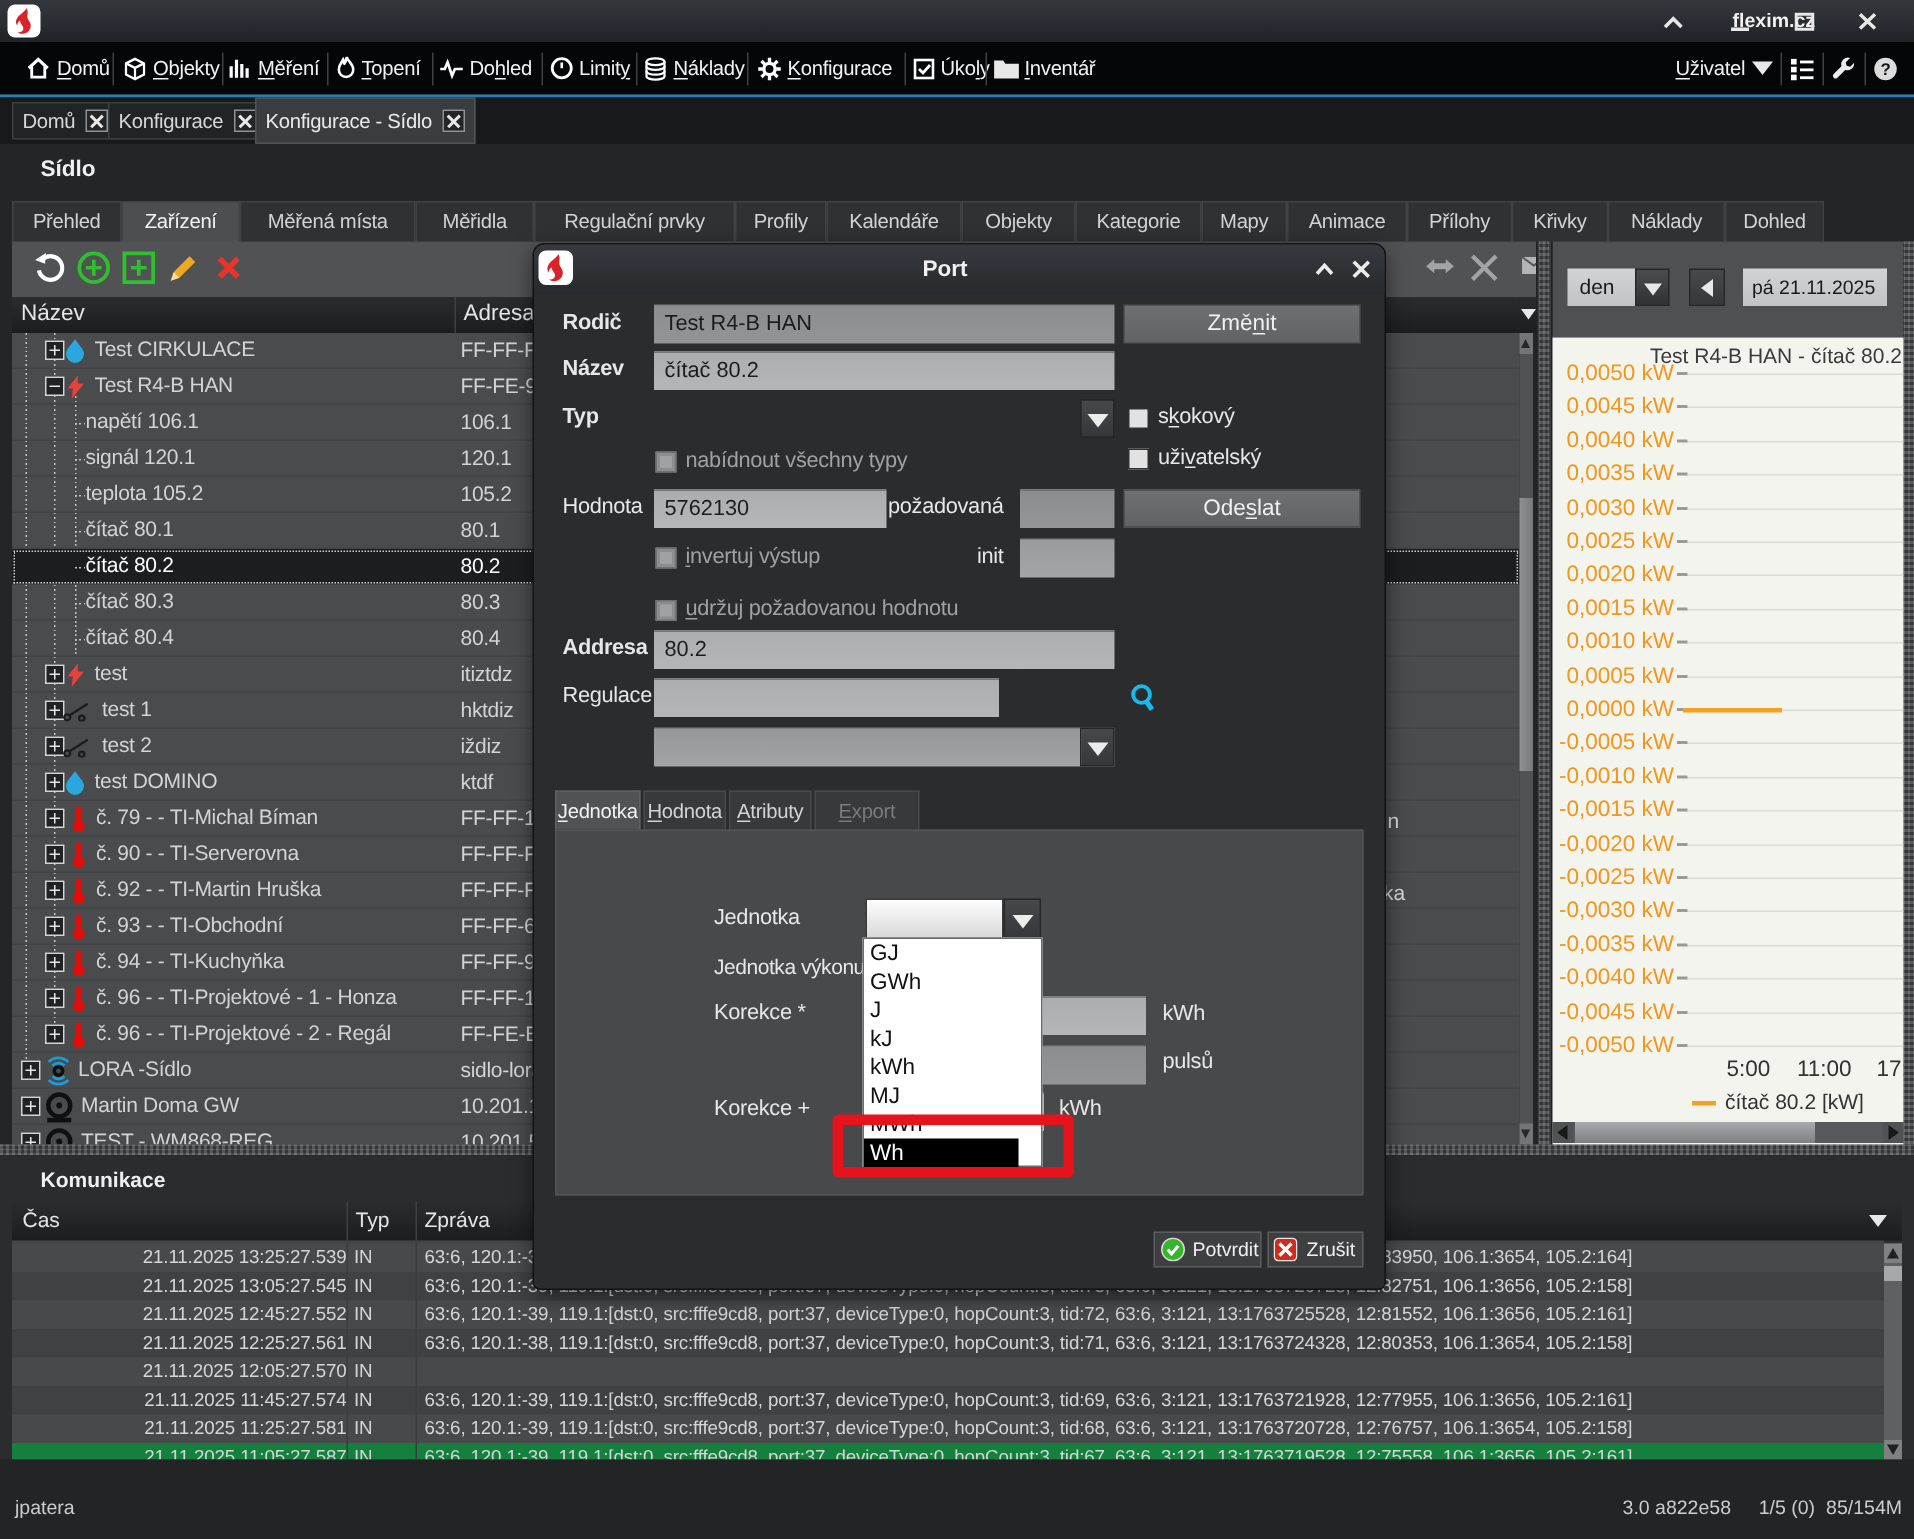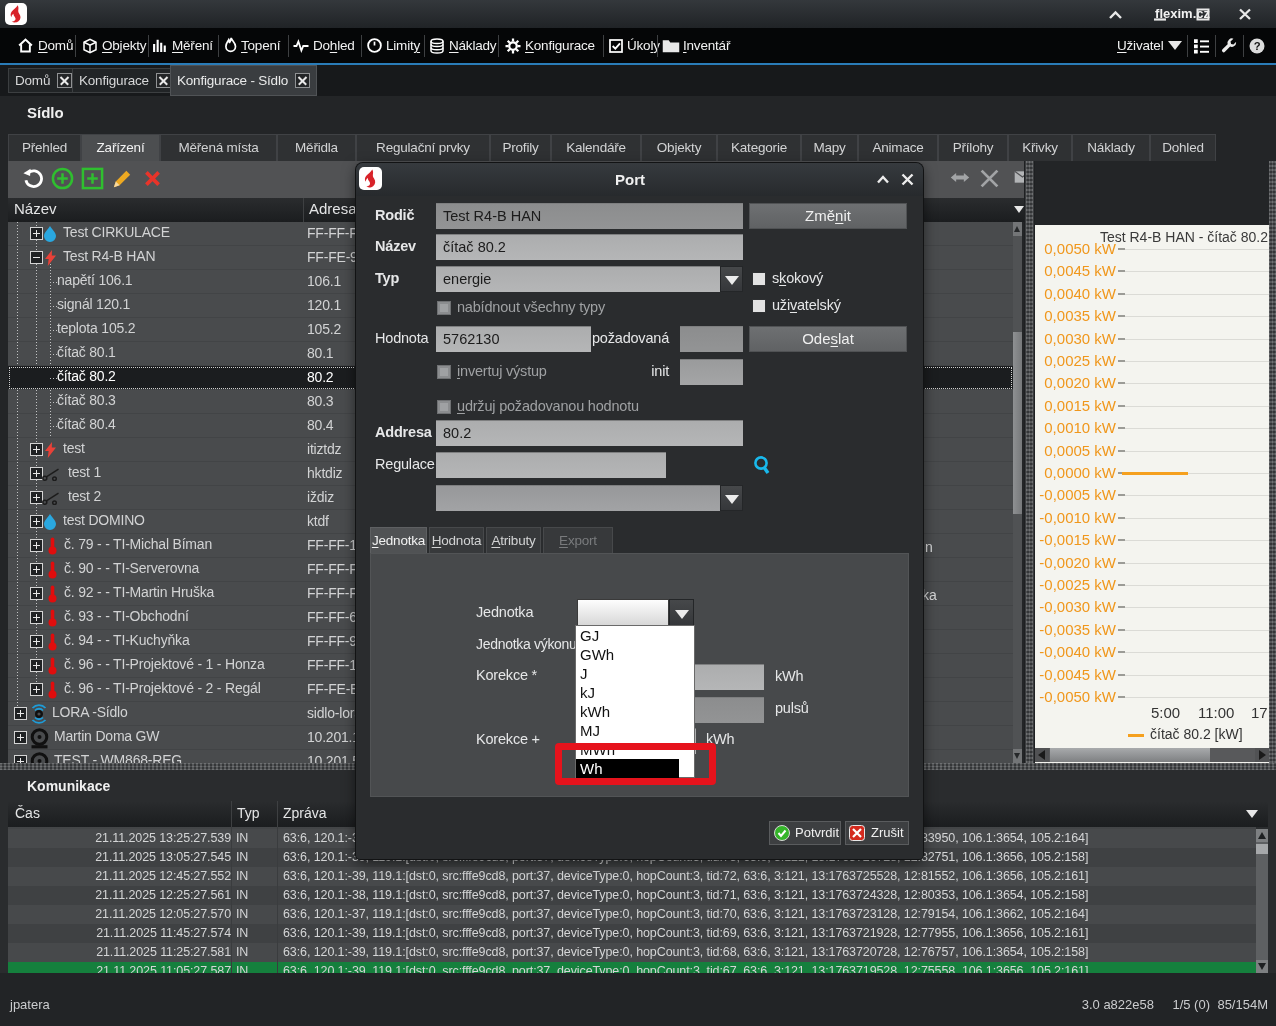--- a/index.html
+++ b/index.html
@@ -271,20 +271,30 @@
 <svg class="abs" style="left:942px;top:9px" width="20" height="15" viewBox="0 0 26 18">
         <path d="M1 9l7-6v3.5h10V3l7 6-7 6v-3.5H8V15z" fill="#a2a4a6"></path>
       </svg>
 <svg class="abs" style="left:971px;top:7px" width="21" height="21" viewBox="0 0 24 24">
         <path d="M3 3l18 18M21 3 3 21" stroke="#a2a4a6" stroke-width="3.2"></path>
       </svg>
 <svg class="abs" style="left:1006px;top:9px" width="17" height="14" viewBox="0 0 24 18">
         <rect x="1" y="1" width="22" height="16" fill="#b2b4b6"></rect>
         <path d="M1 1l11 8 11-8" fill="none" stroke="#515254" stroke-width="1.8"></path>
       </svg>
+</div>
+<div id="rtool">
+<div class="abs" style="left:10px;top:18px;width:45px;height:25px;background:linear-gradient(#d2d3d4,#c2c3c4);color:#1a1a1a;font-size:14px;line-height:25px;padding-left:8px">den</div>
+<div class="abs" style="left:55px;top:18px;width:23px;height:25px;background:linear-gradient(#4a4c4e,#303234);border:1px solid #242628">
+        <div class="tri" style="left:5px;top:9px;border-left:6px solid transparent;border-right:6px solid transparent;border-top:8px solid #e8e8e8"></div>
+      </div>
+<div class="abs" style="left:91px;top:18px;width:24px;height:25px;background:linear-gradient(#47494b,#35373a);border:1px solid #242628">
+        <div class="tri" style="left:7px;top:6px;border-top:6px solid transparent;border-bottom:6px solid transparent;border-right:8px solid #e8e8e8"></div>
+      </div>
+<div class="abs" style="left:127px;top:18px;width:96px;height:25px;background:linear-gradient(#d2d3d4,#c2c3c4);color:#1a1a1a;font-size:13px;line-height:25px;padding-left:6px;white-space:nowrap">pá 21.11.2025</div>
 </div>
 <div id="thead">
       <span class="col1">Název</span>
       <span class="col2">Adresa</span>
       <span id="thvline"></span>
     </div>
 <div id="theadr"></div>
 <div id="rows">
 <div class="vdot" style="left:9px;top:0;height:492px"></div>
 <div class="vdot" style="left:28px;top:0;height:468px"></div>
@@ -645,21 +655,20 @@
         <span class="c3">63:6, 120.1:-39, 119.1:[dst:0, src:fffe9cd8, port:37, deviceType:0, hopCount:3, tid:72, 63:6, 3:121, 13:1763725528, 12:81552, 106.1:3656, 105.2:161]</span>
       </div>
 <div class="krow" style="top:59px;background:#3f4143">
         <span class="c1">21.11.2025 12:25:27.561</span>
         <span class="c2">IN</span>
         <span class="c3">63:6, 120.1:-38, 119.1:[dst:0, src:fffe9cd8, port:37, deviceType:0, hopCount:3, tid:71, 63:6, 3:121, 13:1763724328, 12:80353, 106.1:3654, 105.2:158]</span>
       </div>
 <div class="krow" style="top:78px;background:#47494b">
         <span class="c1">21.11.2025 12:05:27.570</span>
         <span class="c2">IN</span>
-        <span class="c3">63:6, 120.1:-37, 119.1:[dst:0, src:fffe9cd8, port:37, deviceType:0, hopCount:3, tid:70, 63:6, 3:121, 13:1763723128, 12:79154, 106.1:3662, 105.2:164]</span>
       </div>
 <div class="krow" style="top:97px;background:#3f4143">
         <span class="c1">21.11.2025 11:45:27.574</span>
         <span class="c2">IN</span>
         <span class="c3">63:6, 120.1:-39, 119.1:[dst:0, src:fffe9cd8, port:37, deviceType:0, hopCount:3, tid:69, 63:6, 3:121, 13:1763721928, 12:77955, 106.1:3656, 105.2:161]</span>
       </div>
 <div class="krow" style="top:116px;background:#47494b">
         <span class="c1">21.11.2025 11:25:27.581</span>
         <span class="c2">IN</span>
         <span class="c3">63:6, 120.1:-39, 119.1:[dst:0, src:fffe9cd8, port:37, deviceType:0, hopCount:3, tid:68, 63:6, 3:121, 13:1763720728, 12:76757, 106.1:3654, 105.2:158]</span>
@@ -700,21 +709,20 @@
       </svg>
 <svg class="abs" style="left:545px;top:10px" width="13" height="13" viewBox="0 0 13 13">
         <path d="M1.5 1.5 11.5 11.5M11.5 1.5 1.5 11.5" stroke="#ececec" stroke-width="2.4"></path>
       </svg>
 <div class="dlab b" style="left:19px;top:44px">Rodič</div>
 <div class="inp ro" style="left:80px;top:40px;width:307px;height:26px">Test R4-B HAN</div>
 <div class="dbtn" style="left:393px;top:40px;width:158px;height:26px;line-height:24px">Změ<u>n</u>it</div>
 <div class="dlab b" style="left:19px;top:75px">Název</div>
 <div class="inp" style="left:80px;top:71px;width:307px;height:26px">čítač 80.2</div>
 <div class="dlab b" style="left:19px;top:107px">Typ</div>
-<div class="inp" style="left:80px;top:103px;width:307px;height:26px">energie</div>
 <div class="combo-arrow" style="left:364px;top:103px;width:23px;height:26px">
         <div class="tri" style="position:absolute;left:4px;top:9px;border-left:7px solid transparent;border-right:7px solid transparent;border-top:9px solid #ececec"></div>
       </div>
 <div class="cb" style="left:396px;top:109px"></div>
 <div class="dlab" style="left:416px;top:107px">s<u>k</u>okový</div>
 <div class="cb dis" style="left:81px;top:138px"></div>
 <div class="dlab dis" style="left:101px;top:136px">nabídnout všechny typy</div>
 <div class="cb" style="left:396px;top:136px"></div>
 <div class="dlab" style="left:416px;top:134px">uži<u>v</u>atelský</div>
 <div class="dlab" style="left:19px;top:167px">Hodnota</div>

